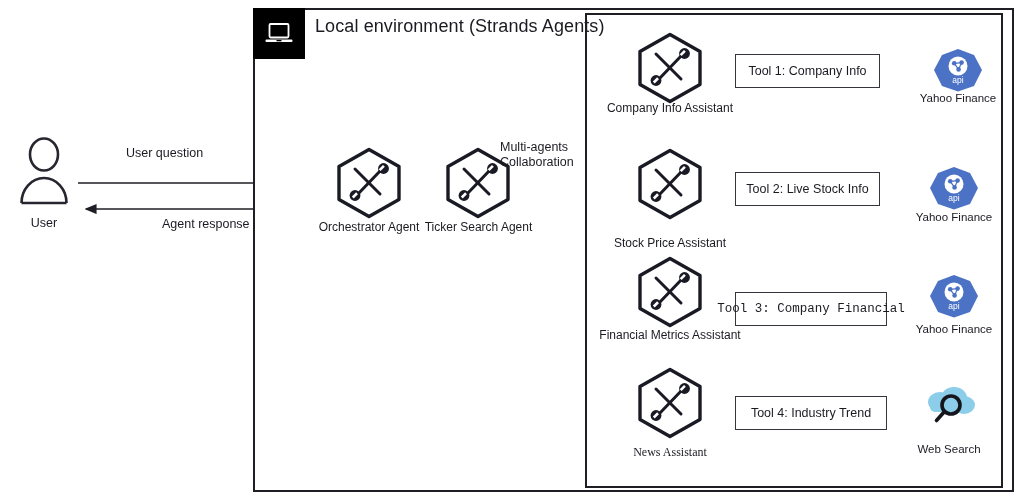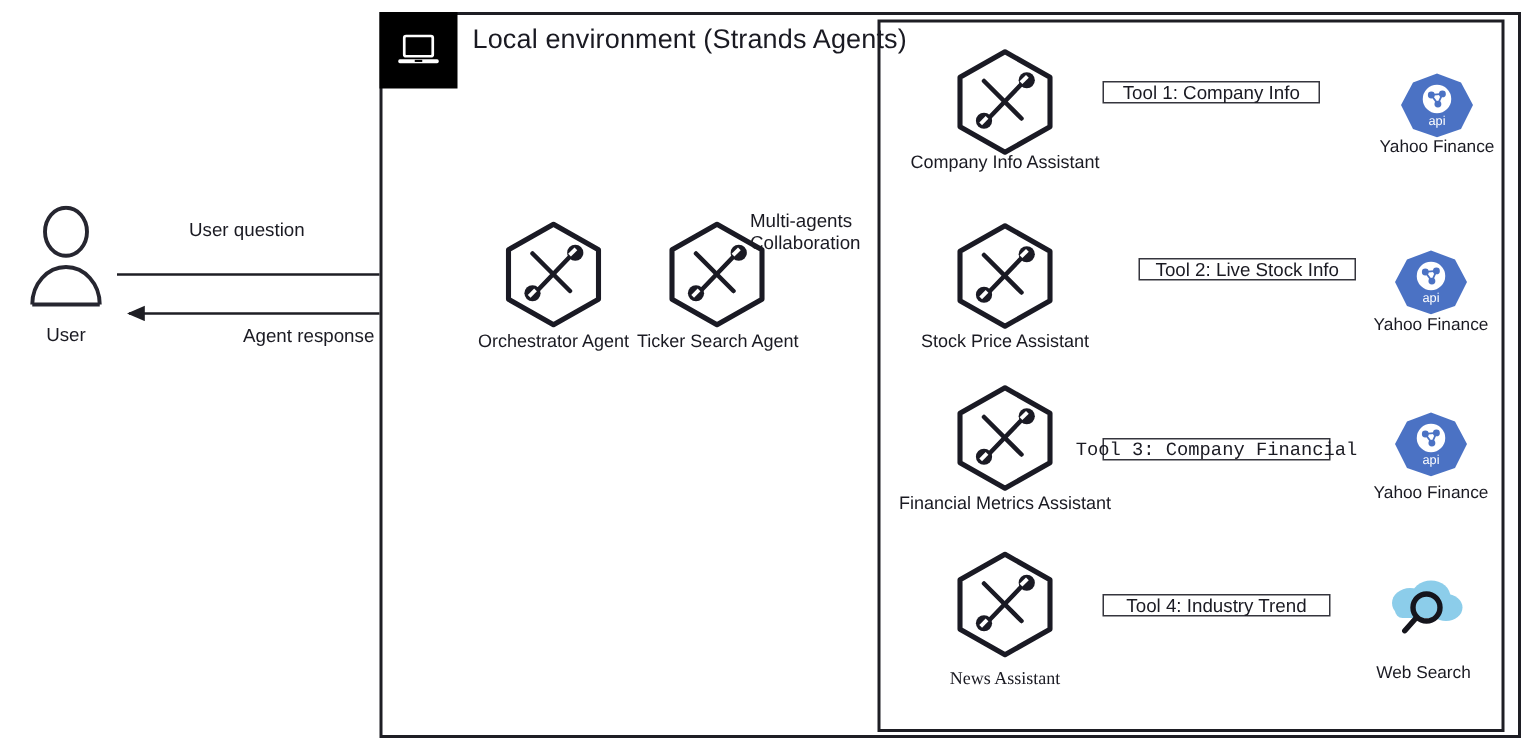--- a/index.html
+++ b/index.html
@@ -79,36 +79,36 @@
   .lbl-orch  { left: 283px; top: 220px; width: 172px; }
   .hex-ticker{ left: 442px; top: 147px; }
   .lbl-ticker{ left: 396px; top: 220px; width: 165px; }
 
   
   .hex-r1 { left: 634px; top: 32px; }
   .hex-r2 { left: 634px; top: 148px; }
   .hex-r3 { left: 634px; top: 256px; }
   .hex-r4 { left: 634px; top: 367px; }
   .lbl-r1 { left: 585px; top: 101px; width: 170px; }
-  .lbl-r2 { left: 585px; top: 220px; width: 170px; }
+  .lbl-r2 { left: 585px; top: 236px; width: 170px; }
   .lbl-r3 { left: 585px; top: 328px; width: 170px; }
   .lbl-r4 { left: 585px; top: 445px; width: 170px; font-family: Liberation Serif, serif; }
 
   
   .tool-box {
     position: absolute;
-    height: 15px;
+    height: 34px;
     border: 1.5px solid #35353d;
     background: #fff;
     display: flex; align-items: center; justify-content: center;
     font-size: 12.5px; color: #1a1a22;
     white-space: nowrap;
   }
   .tool-1 { left: 735px; top: 54px;  width: 145px; }
-  .tool-2 { left: 735px; top: 172px; width: 145px; margin-left: 24px; }
+  .tool-2 { left: 735px; top: 172px; width: 145px; }
   .tool-3 { left: 735px; top: 292px; width: 152px; font-family: Liberation Mono, monospace; }
   .tool-4 { left: 735px; top: 396px; width: 152px; }
 
   
   .svc { position: absolute; width: 52px; height: 44px; }
   .svc-1 { left: 932px; top: 48px; }
   .svc-2 { left: 928px; top: 166px; }
   .svc-3 { left: 928px; top: 274px; }
   .svc-4 { left: 918px; top: 382px; width: 62px; height: 46px; }
   .svc-label {

